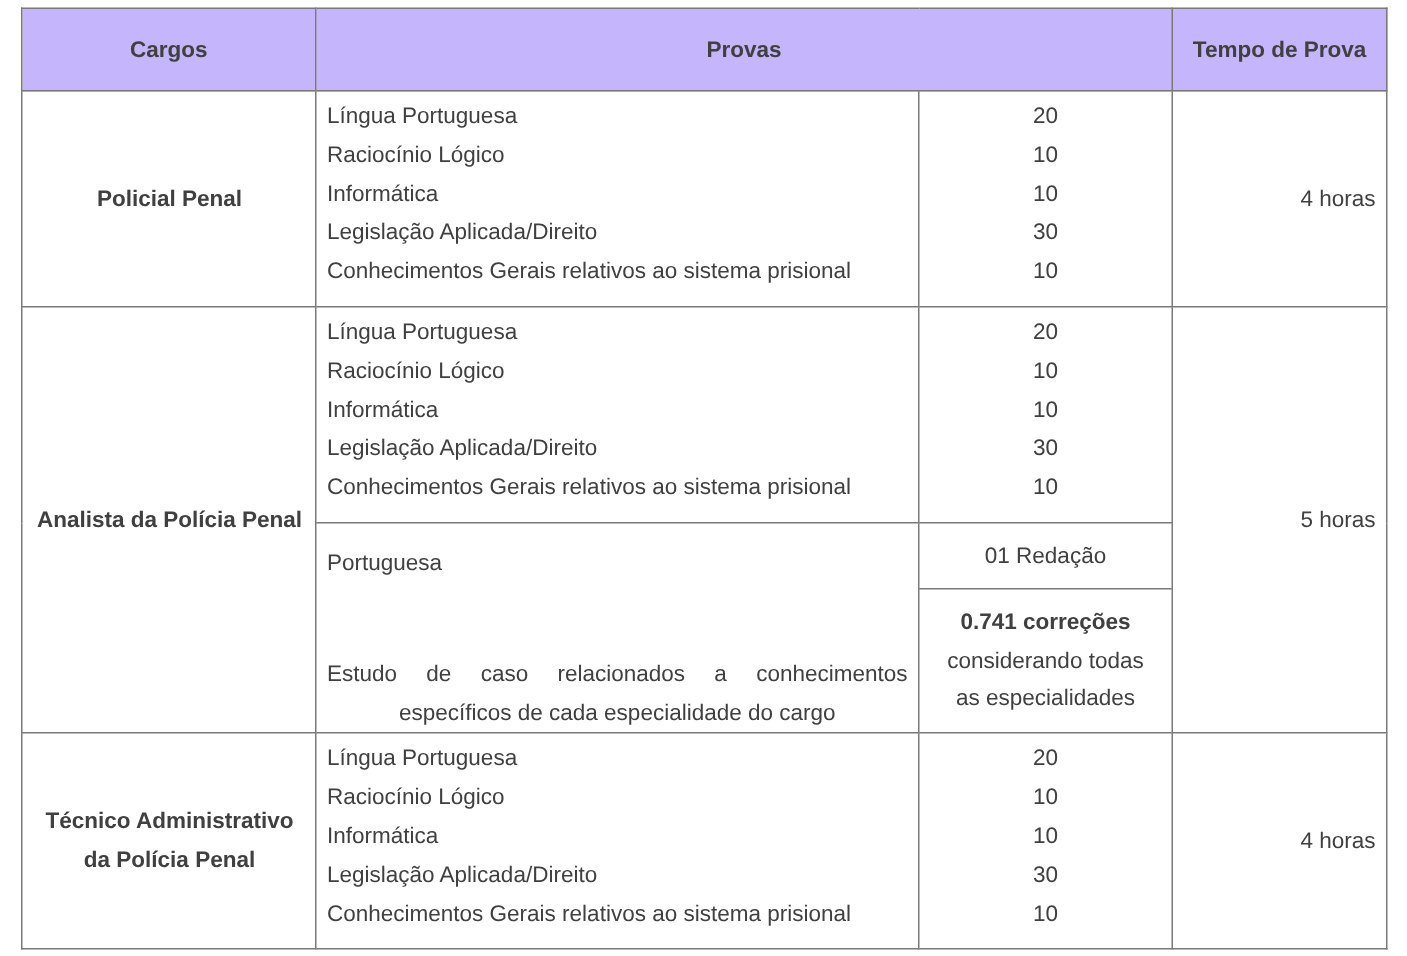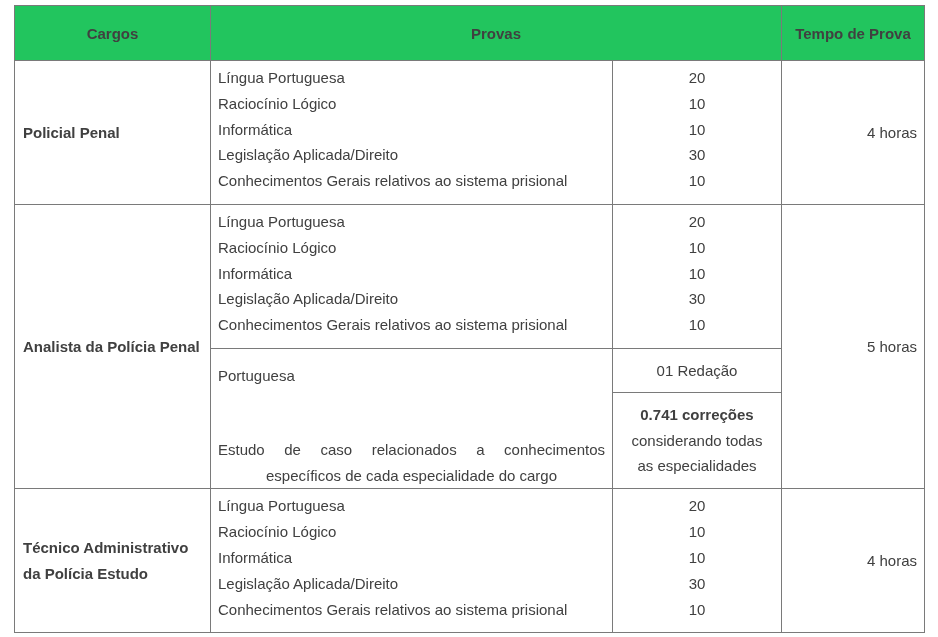--- a/index.html
+++ b/index.html
@@ -1,21 +1,21 @@
 <!DOCTYPE html>
 <html><head>
   <meta charset="utf-8">
   <style>
     html, body { margin: 0; padding: 0; background: #ffffff; }
     body { width: 938px; height: 637px; position: relative; overflow: hidden;
       font-family: "Liberation Sans", "DejaVu Sans", sans-serif; color: #404040; font-size: 15px; }
     table { position: absolute; left: 14px; top: 5px; border-collapse: collapse; table-layout: fixed; }
     td, th { border: 1.5px solid #7a7a7a; padding: 0 7px; vertical-align: middle; }
-    th { background: #22c55e; font-weight: bold; height: 54px; text-align: center; color: #404040; }
-    .cargo { font-weight: bold; text-align: left; padding-left: 8px; }
+    th { background: #c4b5fd; font-weight: bold; height: 54px; text-align: center; color: #404040; }
+    .cargo { font-weight: bold; text-align: center; padding-left: 8px; }
     .subj { padding-top: 0; padding-bottom: 6px; }
     .line { height: 25.8px; line-height: 25.8px; white-space: nowrap; }
     .num { text-align: center; }
     .tempo { text-align: right; }
     .just { text-align: justify; text-align-last: justify; margin-top: 24px; }
     .just-last { text-align: center; }
     .bold { font-weight: bold; }
   </style>
 </head>
 <body>
@@ -84,21 +84,21 @@
     <td class="num">
       <div class="line bold">0.741 correções</div>
       <div class="line">considerando todas</div>
       <div class="line">as especialidades</div>
     </td>
   </tr>
 
   <tr style="height:144px">
     <td class="cargo">
       <div class="line">Técnico Administrativo</div>
-      <div class="line">da Polícia Estudo</div>
+      <div class="line">da Polícia Penal</div>
     </td>
     <td class="subj">
       <div class="line">Língua Portuguesa</div>
       <div class="line">Raciocínio Lógico</div>
       <div class="line">Informática</div>
       <div class="line">Legislação Aplicada/Direito</div>
       <div class="line">Conhecimentos Gerais relativos ao sistema prisional</div>
     </td>
     <td class="subj num">
       <div class="line">20</div>

